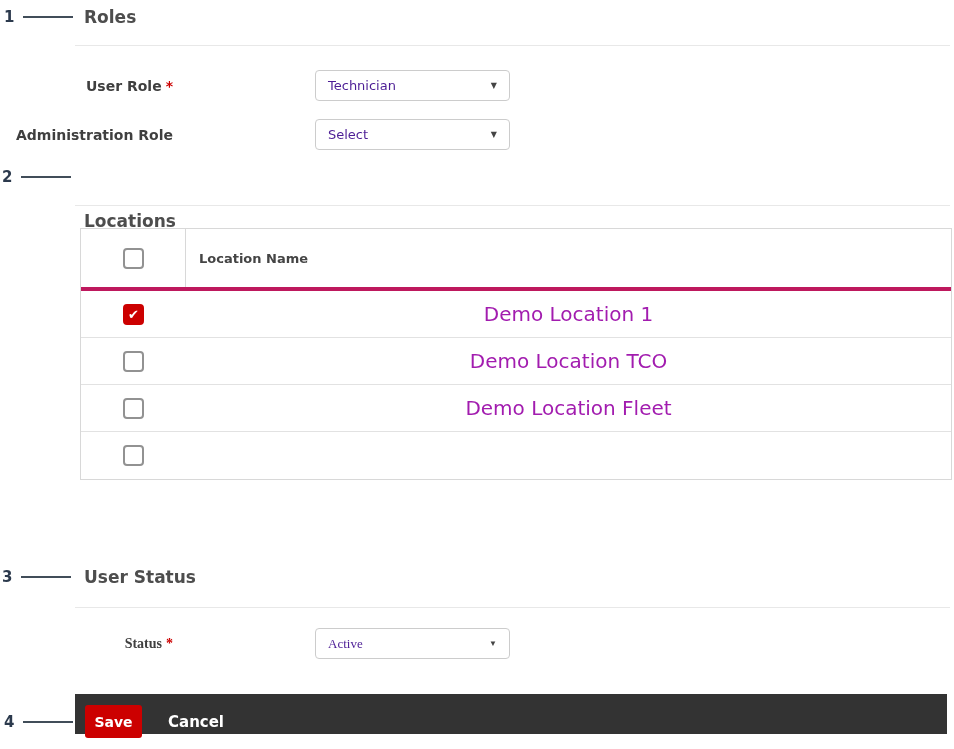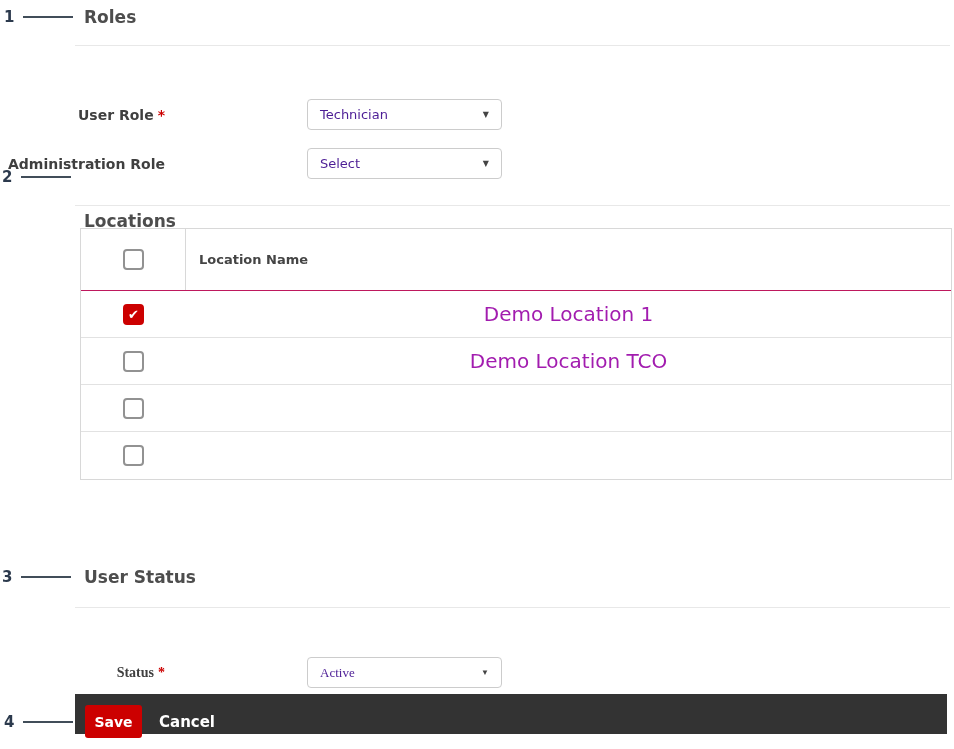--- a/index.html
+++ b/index.html
@@ -26,21 +26,21 @@
   .section-title { position: absolute; left: 84px; font-size: 17px; color: #4d4d4d; }
   #title-roles { top: 7px; }
   #title-locations { top: 167px; margin-top: 44px; }
   #title-user-status { top: 567px; }
   .rule { position: absolute; left: 75px; width: 875px; height: 1px; background: #e8e8e8; }
   #rule-1 { top: 45px; }
   #rule-2 { top: 205px; }
   #rule-3 { top: 607px; }
 
   
-  .form-row { position: absolute; left: 0; width: 832px; height: 31px; margin-top: 29px; }
+  .form-row { position: absolute; left: 8px; width: 832px; height: 31px; }
   #row-user-role { top: 70px; }
   #row-admin-role { top: 119px; }
   #row-status { top: 628px; font-family: Liberation Serif, serif; }
   .form-label {
     position: absolute; right: 667px; top: 0; height: 31px;
     display: flex; align-items: center; white-space: nowrap;
     font-size: 14px; font-weight: bold; color: #3f3f3f;
   }
   .req { color: #cc0000; margin-left: 4px; font-weight: bold; font-size: 14px; }
   .select {
@@ -49,21 +49,21 @@
     display: flex; align-items: center; padding: 0 12px; cursor: pointer;
   }
   .select-value { flex: 1; font-size: 13px; color: #4c1d95; }
   .caret { font-size: 8px; color: #444444; }
 
   
   .table {
     position: absolute; left: 80px; top: 228px; width: 872px;
     border: 1px solid #d8d8d8; background: #ffffff;
   }
-  .t-header { display: flex; height: 62px; border-bottom: 1px solid #be185d; }
+  .t-header { display: flex; height: 62px; border-bottom: 4px solid #be185d; }
   .t-check-col { width: 105px; flex: none; display: flex; align-items: center; justify-content: center; }
   .t-header .t-check-col { border-right: 1px solid #d8d8d8; }
   .t-head-label { flex: 1; display: flex; align-items: center; padding-left: 13px; font-size: 13px; font-weight: bold; color: #454545; }
   .t-row { display: flex; height: 47px; border-bottom: 1px solid #e2e2e2; }
   .t-row:last-child { border-bottom: none; }
   .t-cell { flex: 1; display: flex; align-items: center; justify-content: center; font-size: 20px; color: #a21caf; }
 
   .checkbox {
     width: 21px; height: 21px; border: 2px solid #929292; border-radius: 4px;
     background: #ffffff; display: flex; align-items: center; justify-content: center; cursor: pointer;
@@ -74,21 +74,21 @@
 
   
   .footer-bar { position: absolute; left: 75px; top: 694px; width: 872px; height: 40px; background: #333333; }
   .save-btn {
     position: absolute; left: 10px; top: 11px; width: 57px; height: 33px;
     background: #cc0000; border: none; border-radius: 3px;
     color: #ffffff; font-size: 14px; font-weight: 600; font-family: inherit;
     display: flex; align-items: center; justify-content: center; cursor: pointer;
   }
   .cancel-link {
-    position: absolute; left: 84px; top: 0; height: 55px;
+    position: absolute; left: 93px; top: 0; height: 55px;
     display: flex; align-items: center; color: #ffffff;
     font-size: 15px; font-weight: 600; cursor: pointer;
   }
 </style>
 </head>
 <body>
 
 <div class="page">
 
   <div class="callout" id="callout-1">
@@ -162,20 +162,21 @@
       </div>
       <div class="t-cell">Demo Location TCO</div>
     </div>
 
     <div class="t-row">
       <div class="t-check-col">
         <span class="checkbox">
           
         </span>
       </div>
+      <div class="t-cell">Demo Location Fleet</div>
     </div>
 
 
     <div class="t-row">
       <div class="t-check-col">
         <span class="checkbox">
           
         </span>
       </div>
     </div>

